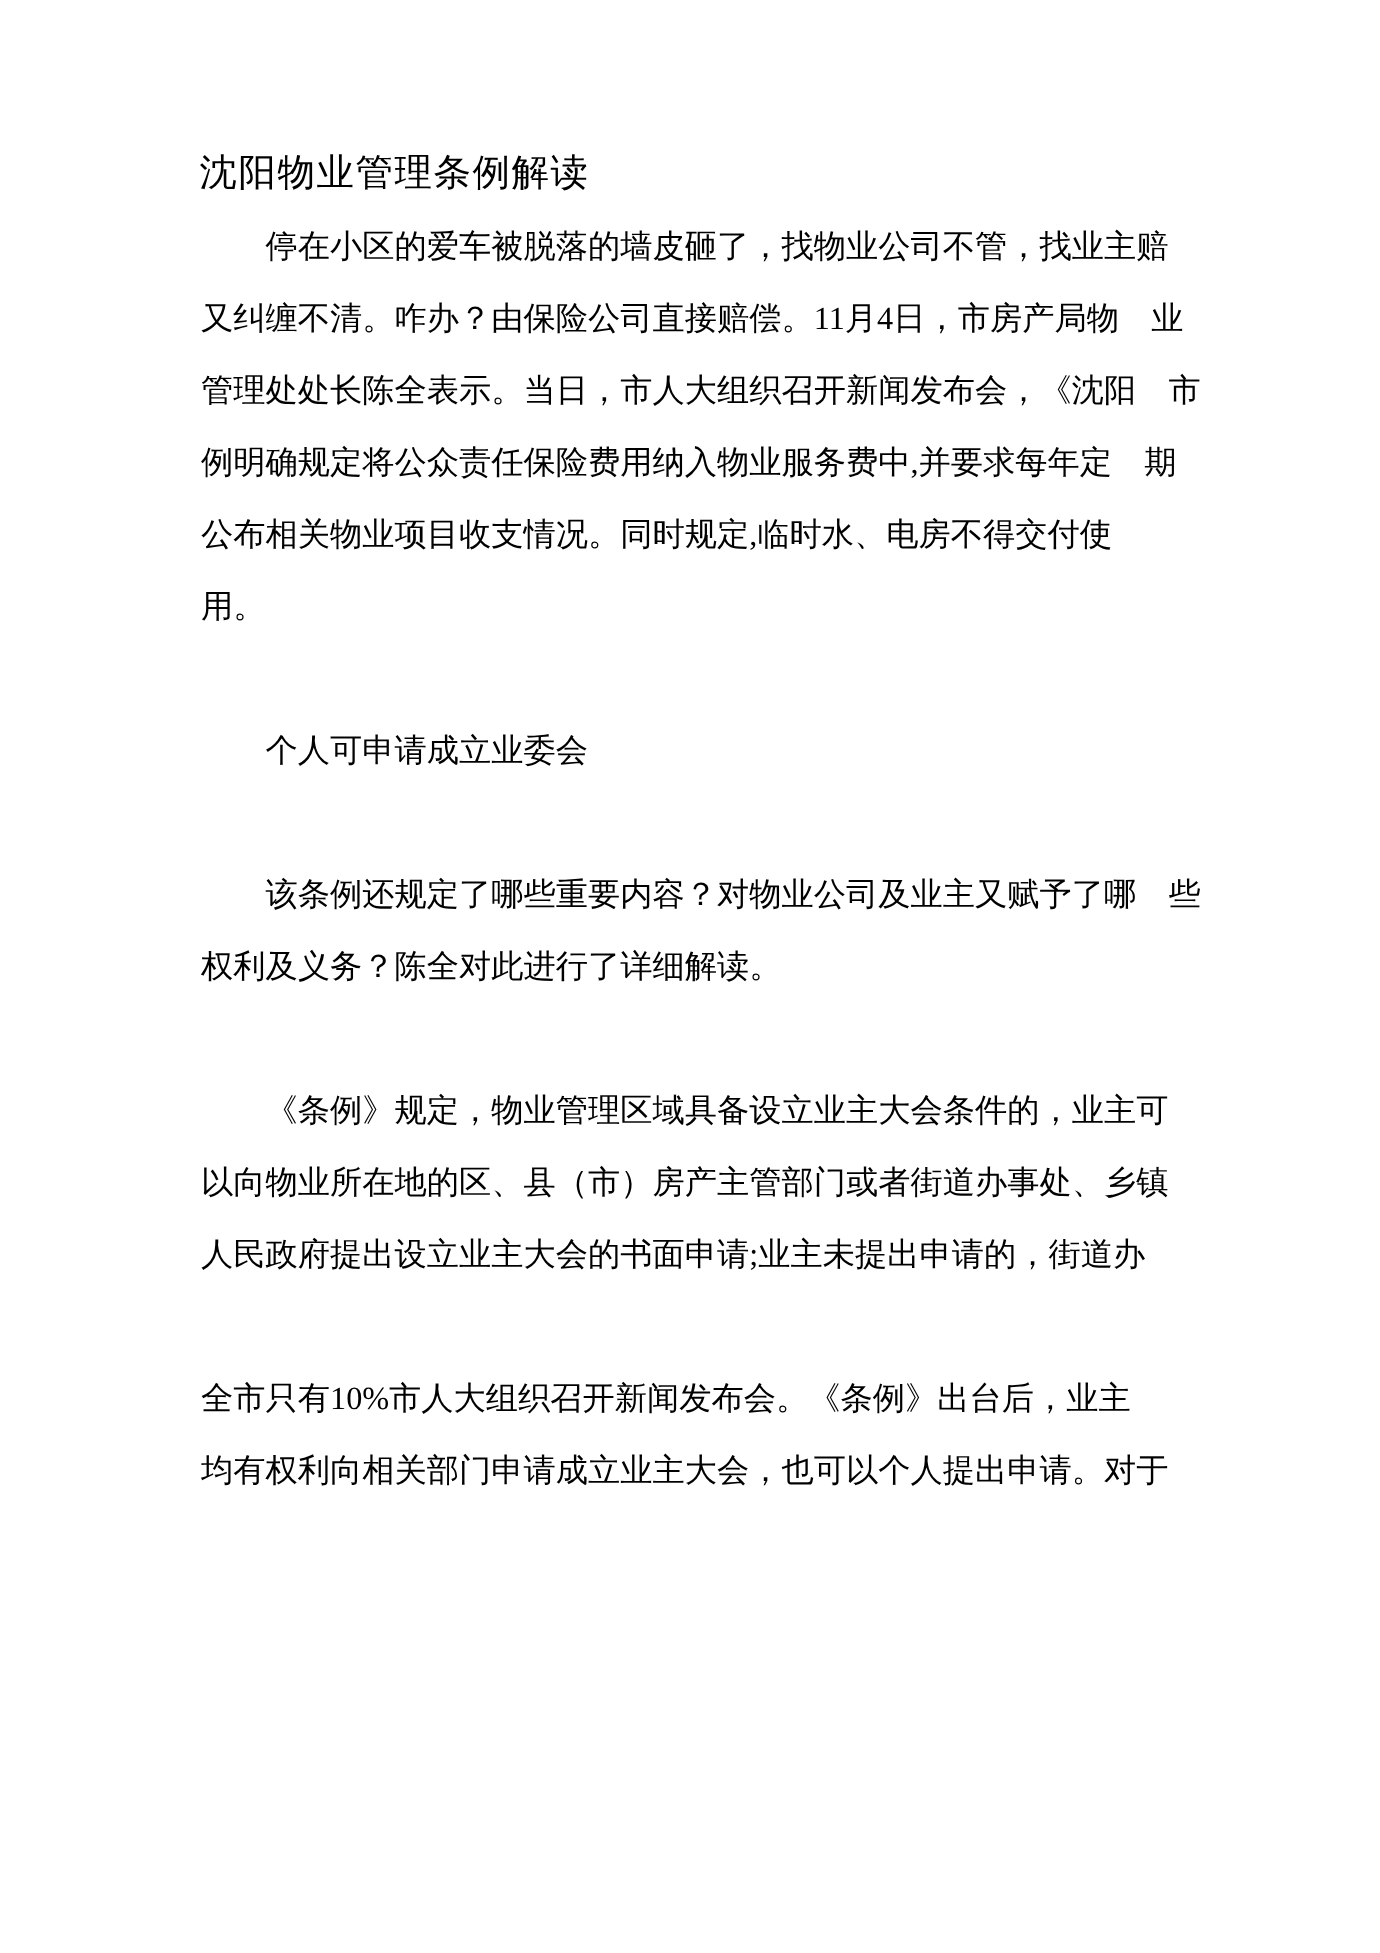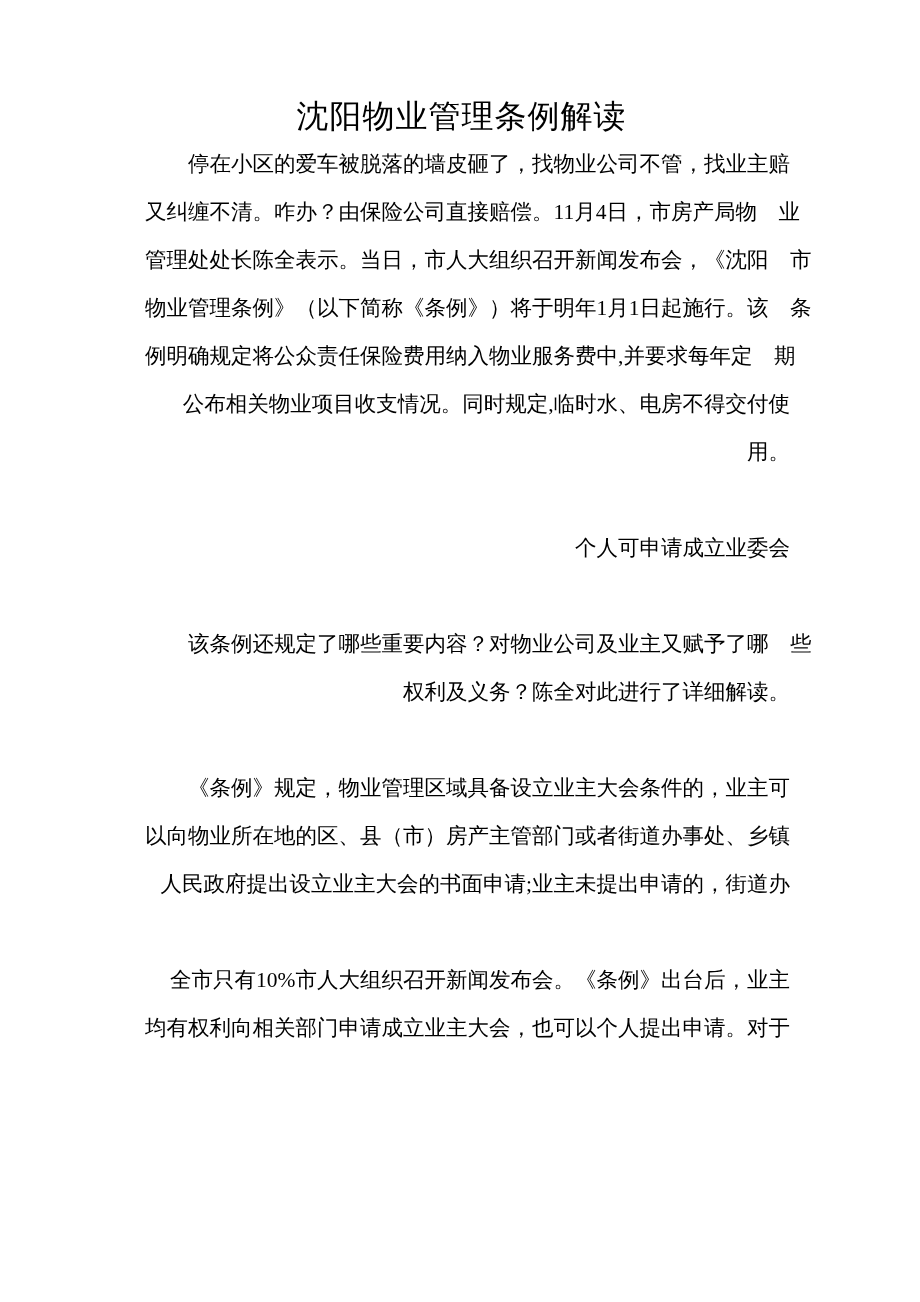--- a/index.html
+++ b/index.html
@@ -12,30 +12,28 @@
     width: 920px;
     height: 1302px;
     background: #ffffff;
     overflow: hidden;
     box-sizing: border-box;
     padding: 92px 130px 0 133px;
     font-family: "Liberation Serif", "DejaVu Serif", serif;
     color: #000000;
   }
   .doc-title {
-    font-size: 32px;
+    font-size: 25px;
     line-height: 48px;
-    text-align: center;
     font-weight: normal;
     white-space: nowrap;
     letter-spacing: 1px;
   }
   .para {
-    margin: 0 0 48px 12px;
-    text-align: right;
+    margin: 0 0 48px 1px;
   }
   .para.no-gap-top {
     margin-top: 0;
   }
   .line {
     font-size: 21.5px;
     line-height: 48px;
     white-space: nowrap;
   }
   .line.indent {
@@ -46,21 +44,20 @@
 <body>
 
 <div class="page">
 
   <div class="doc-title">沈阳物业管理条例解读</div>
 
   <div class="para no-gap-top">
     <div class="line indent">停在小区的爱车被脱落的墙皮砸了，找物业公司不管，找业主赔</div>
     <div class="line">又纠缠不清。咋办？由保险公司直接赔偿。11月4日，市房产局物　业</div>
     <div class="line">管理处处长陈全表示。当日，市人大组织召开新闻发布会，《沈阳　市</div>
-    <div class="line">物业管理条例》（以下简称《条例》）将于明年1月1日起施行。该　条</div>
     <div class="line">例明确规定将公众责任保险费用纳入物业服务费中,并要求每年定　期</div>
     <div class="line">公布相关物业项目收支情况。同时规定,临时水、电房不得交付使</div>
     <div class="line">用。</div>
   </div>
 
   <div class="para">
     <div class="line indent">个人可申请成立业委会</div>
   </div>
 
   <div class="para">

